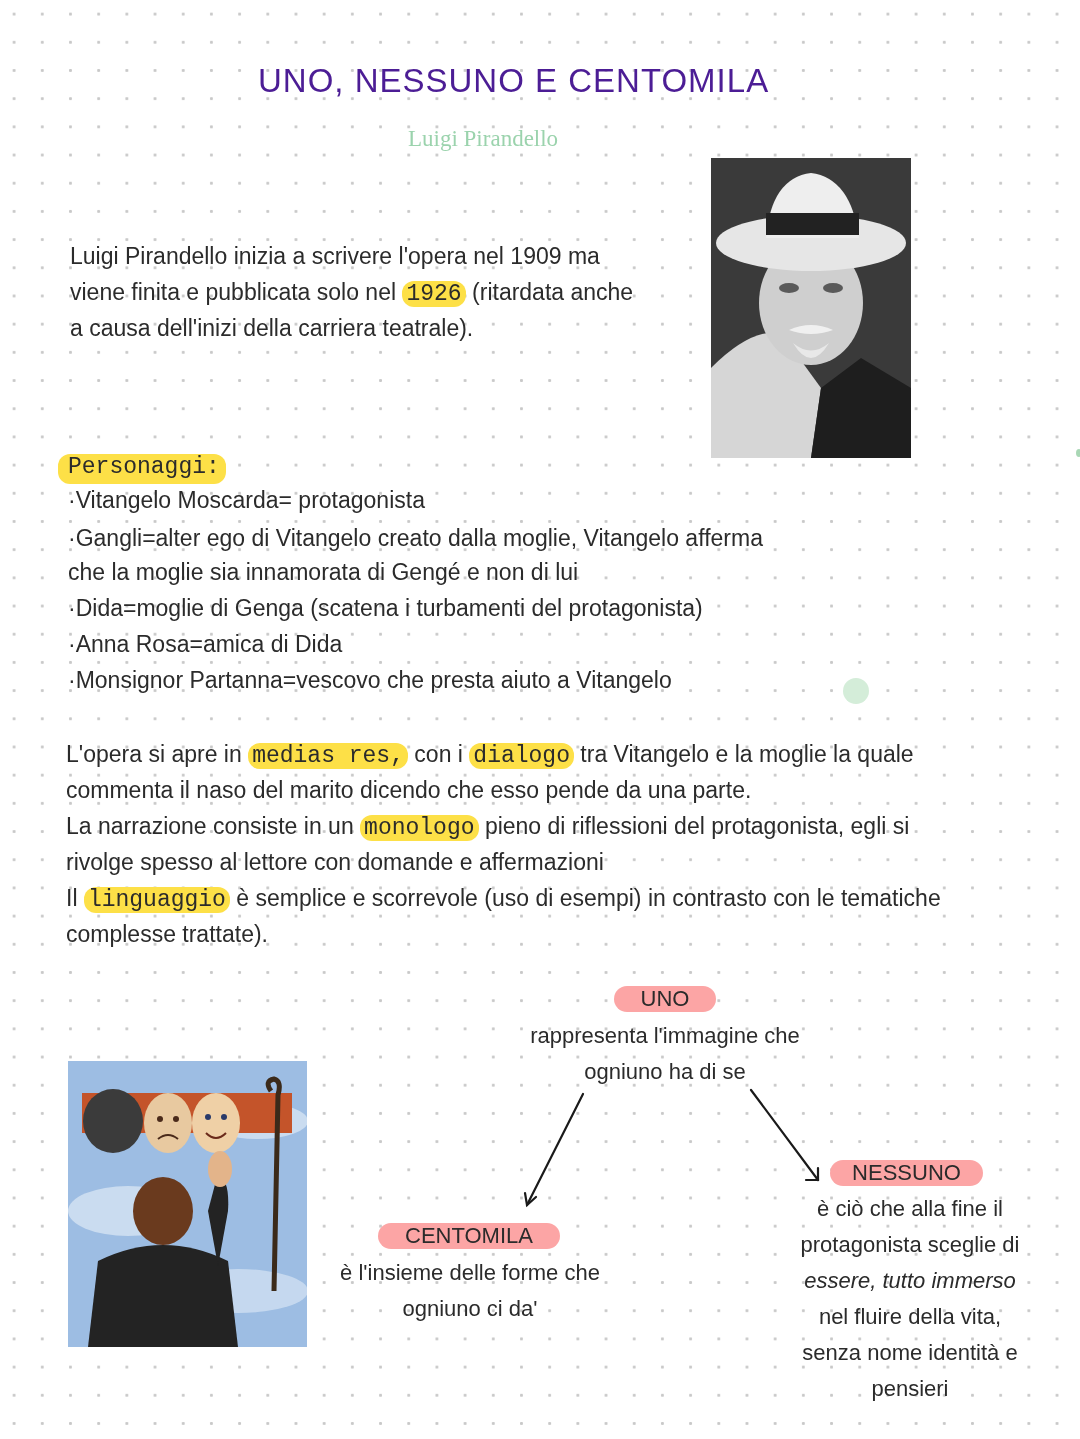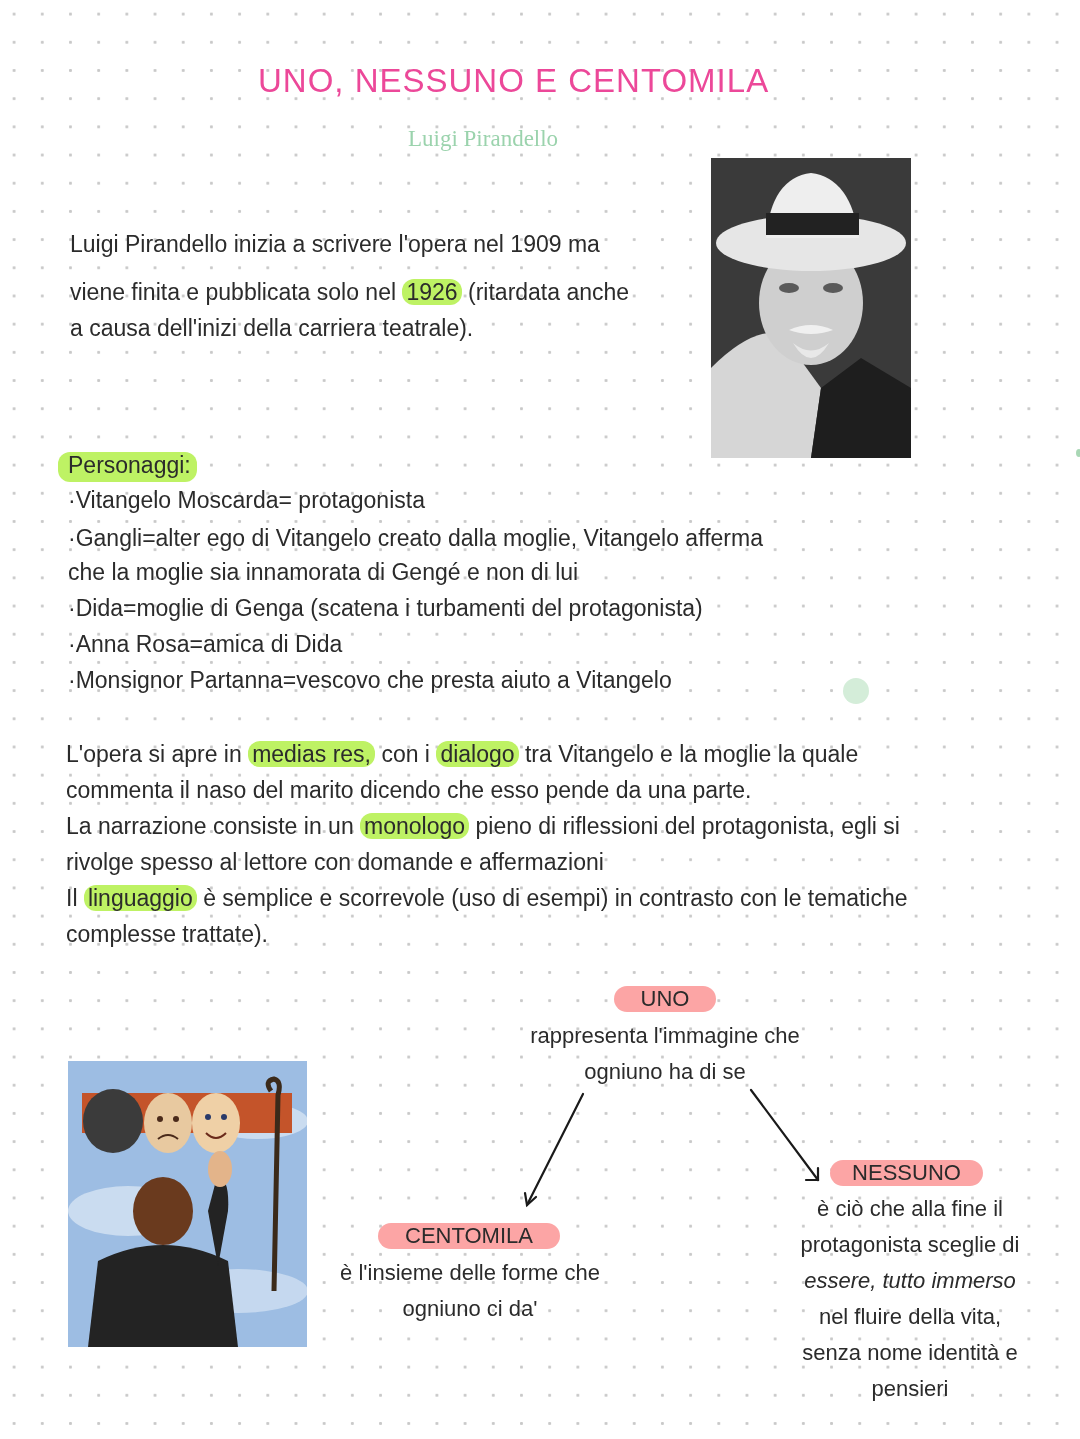--- a/index.html
+++ b/index.html
@@ -7,32 +7,32 @@
     width: 1080px; height: 1439px; position: relative; overflow: hidden;
     background-color: #ffffff;
     background-image: radial-gradient(circle, #c9c9c9 1.3px, transparent 1.6px);
     background-size: 28.2px 28.2px;
     background-position: 0px 0px;
     font-family: "DejaVu Sans", sans-serif;
     color: #2a2a2a;
   }
   .abs { position: absolute; }
   .title {
-    left: 258px; top: 62px; font-size: 33px; color: #ec4899; letter-spacing: 1px;
+    left: 258px; top: 62px; font-size: 33px; color: #4c1d95; letter-spacing: 1px;
     font-family: "Liberation Sans", sans-serif; white-space: nowrap;
   }
   .subtitle {
     left: 408px; top: 126px; font-size: 23px; color: #9bd3ad;
     font-family: Liberation Serif, serif; white-space: nowrap;
   }
   .txt {
     font-size: 23px; line-height: 36px; color: #2b2b2b; white-space: nowrap;
     font-family: "Liberation Sans", sans-serif;
   }
-  .hl { background: #bef264; border-radius: 12px; padding: 0 4px; }
+  .hl { background: #fde047; border-radius: 12px; padding: 0 4px; font-family: Liberation Mono, monospace; }
   .photo {
     left: 711px; top: 158px; width: 200px; height: 300px;
     background: linear-gradient(180deg, #4a4a4a 0%, #2f2f2f 100%);
     overflow: hidden;
   }
   .painting {
     left: 68px; top: 1061px; width: 239px; height: 286px;
     background: linear-gradient(180deg, #8fb4de 0%, #b5cfe9 50%, #a6c3e4 100%);
     overflow: hidden;
   }
@@ -64,21 +64,21 @@
     <ellipse cx="122" cy="130" rx="10" ry="5" fill="#5a5a5a"></ellipse>
     <path d="M78 172 Q100 162 122 172 Q100 180 78 172 Z" fill="#f0f0f0"></path>
     <path d="M82 185 Q100 215 118 185 Q100 200 82 185 Z" fill="#e8e8e8"></path>
 
     <ellipse cx="100" cy="85" rx="95" ry="28" fill="#e6e6e6"></ellipse>
     <path d="M55 80 Q60 20 100 15 Q140 20 148 80 Z" fill="#eeeeee"></path>
     <rect x="55" y="55" width="93" height="22" fill="#222"></rect>
   </svg>
 </div>
 
-<div class="abs txt" style="left:70px; top:226px;">Luigi Pirandello inizia a scrivere l'opera nel 1909 ma</div>
+<div class="abs txt" style="left:70px; top:238px;">Luigi Pirandello inizia a scrivere l'opera nel 1909 ma</div>
 <div class="abs txt" style="left:70px; top:274px;">
   <span>viene finita e pubblicata solo nel </span><span class="hl">1926</span><span> (ritardata anche</span>
 </div>
 <div class="abs txt" style="left:70px; top:310px;">a causa dell'inizi della carriera teatrale).</div>
 
 <div class="abs txt" style="left:58px; top:447px;">
   <span class="hl" style="padding:0 6px 4px 10px;">Personaggi:</span>
 </div>
 <div class="abs txt" style="left:68px; top:482px;">·Vitangelo Moscarda= protagonista</div>
 <div class="abs txt" style="left:68px; top:520px;">·Gangli=alter ego di Vitangelo creato dalla moglie, Vitangelo afferma</div>

